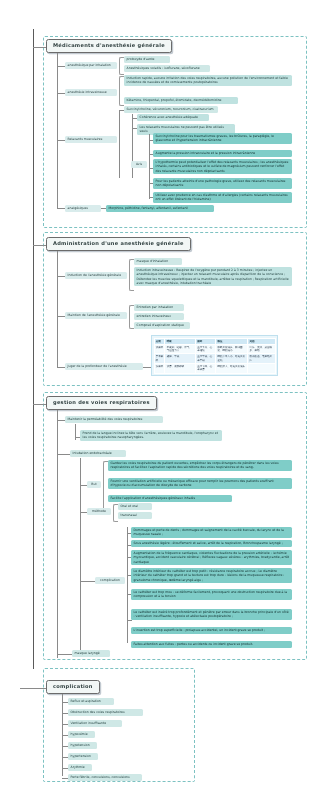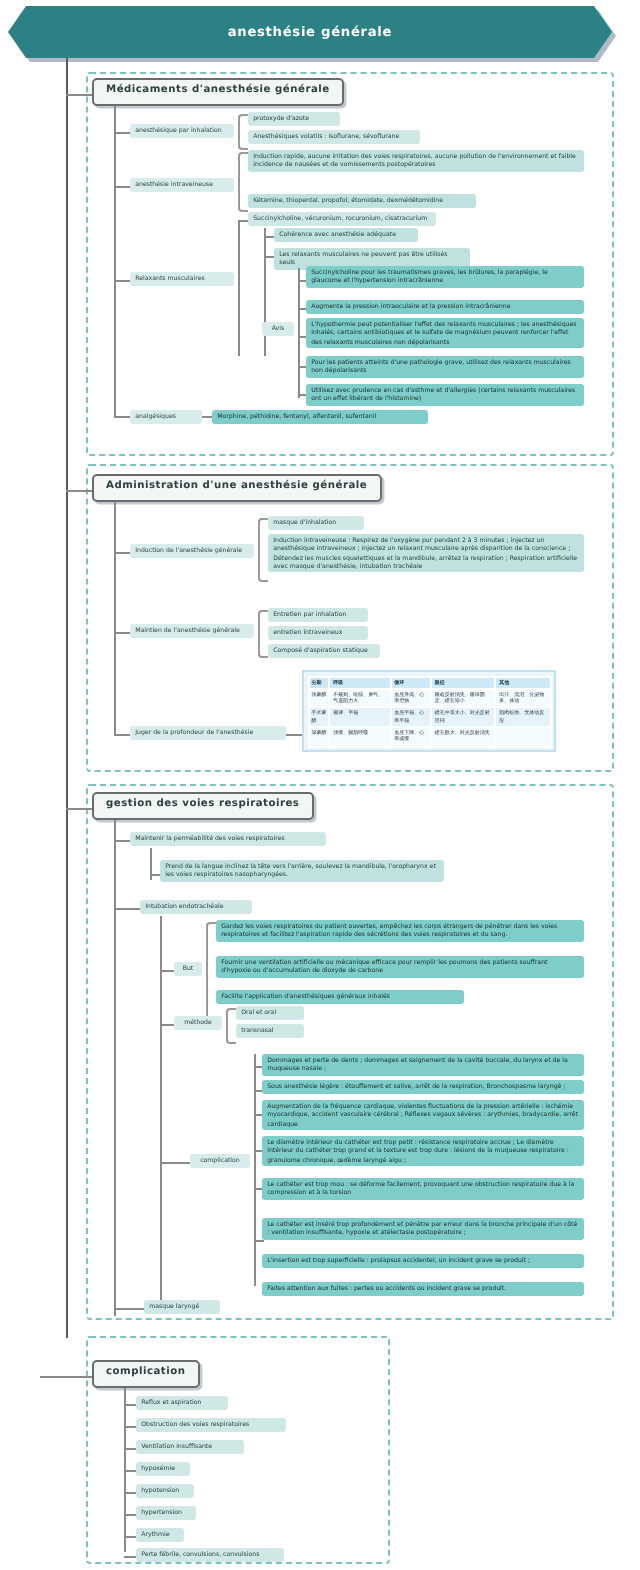--- a/index.html
+++ b/index.html
@@ -64,26 +64,20 @@
   table.mini{border-collapse:collapse;width:100%;font-size:2.5px;color:#234;}
   table.mini th{background:#cfe8f5;color:#14333f;font-weight:bold;padding:1px 1.2px;border:.4px solid #ffffff;text-align:left;}
   table.mini td{background:#f4fbfe;padding:1px 1.2px;border:.4px solid #ffffff;vertical-align:top;}
   table.mini tr.alt td{background:#e4f2fa;}
 </style>
 </head>
 <body>
 
 <div class="canvas">
 
-  <div class="ribbon-wrap">
-    <div class="ribbon-shadow"></div>
-    <div class="ribbon">
-      <span class="ribbon-title">anesthésie générale</span>
-    </div>
-  </div>
 
   <div class="spine"></div>
 
   <div class="dashed" style="left:43px;top:36px;width:262px;height:190px;"></div>
   <div class="ln lnh" style="left:33px;top:47px;width:13px;"></div>
   <div class="sec-head sh-shadow" style="left:46px;top:39px;">Médicaments d'anesthésie générale</div>
 
   <div class="ln lnv" style="left:57px;top:53px;height:155px;"></div>
 
   <div class="ln lnh" style="left:57px;top:66px;width:8px;"></div>

